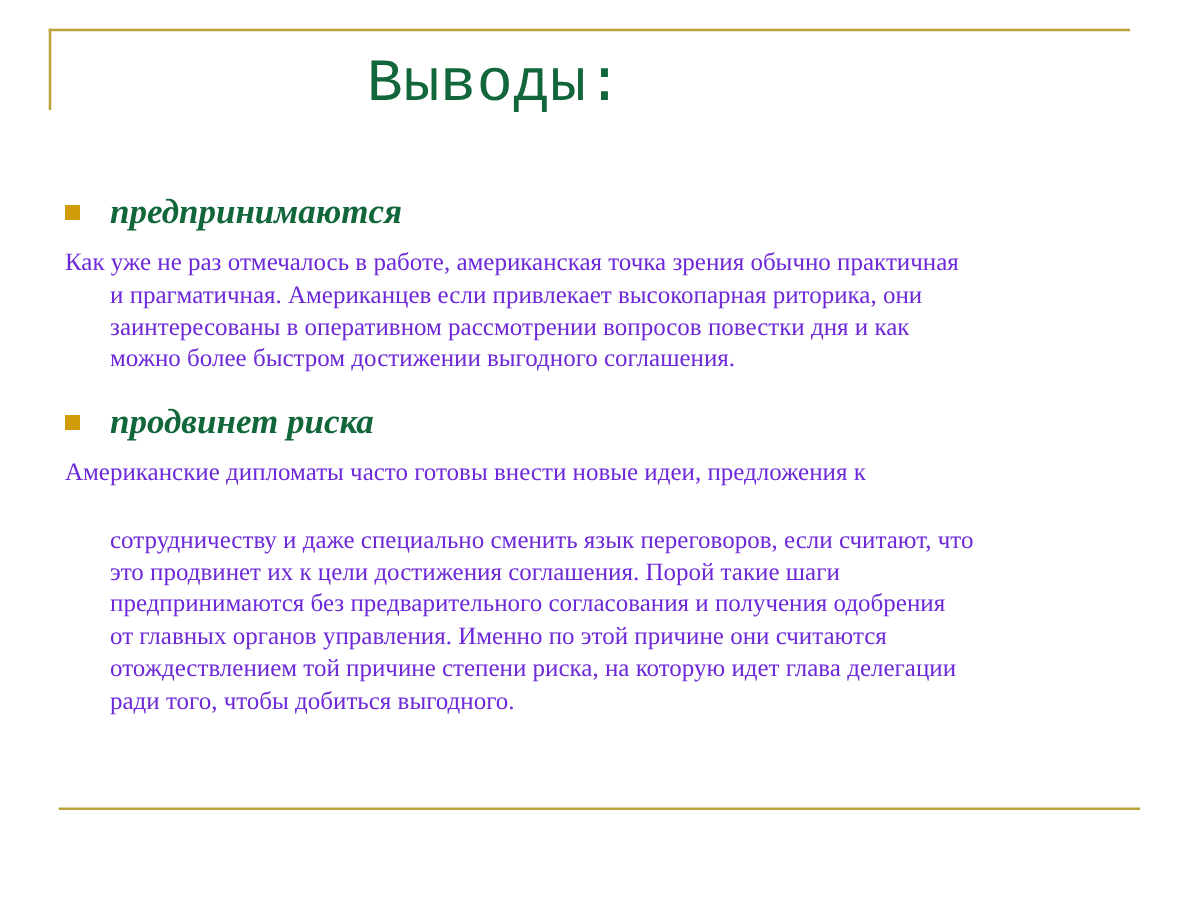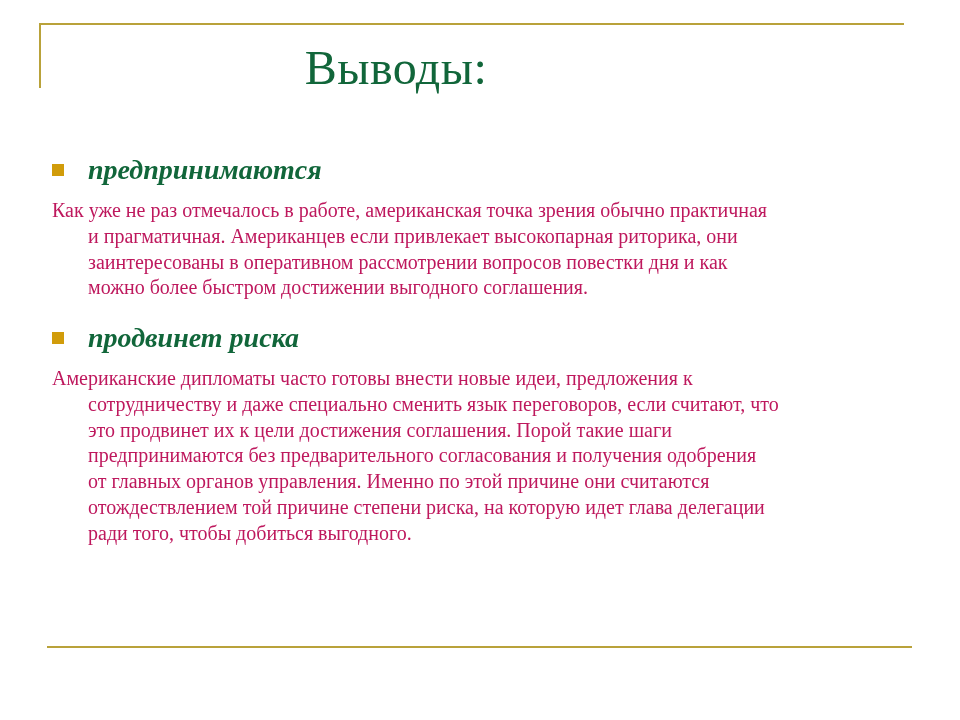--- a/index.html
+++ b/index.html
@@ -41,20 +41,21 @@
     .title {
       position: absolute;
       left: 0;
       top: 36px;
       width: 792px;
       text-align: center;
       font-size: 48px;
       color: #11663a;
       line-height: 64px;
       letter-spacing: 0.5px;
+      font-family: Liberation Mono, monospace;
     }
     .bullet {
       position: absolute;
       left: 52px;
       display: flex;
       align-items: center;
     }
     .bullet .square {
       width: 12px;
       height: 12px;
@@ -67,21 +68,21 @@
       font-weight: bold;
       color: #11663a;
       line-height: 32px;
     }
     .para {
       position: absolute;
       left: 52px;
       width: 850px;
       font-size: 20px;
       line-height: 25.8px;
-      color: #be185d;
+      color: #6d28d9;
       padding-left: 36px;
       text-indent: -36px;
       box-sizing: border-box;
     }
     .para .line {
       display: block;
       white-space: nowrap;
     }
   </style>
 </head>
@@ -105,19 +106,19 @@
   <span class="line" style="text-indent:0;">можно более быстром достижении выгодного соглашения.</span>
 </div>
 
 <div class="bullet" style="top:322px;">
   <span class="square"></span>
   <span class="heading">продвинет риска</span>
 </div>
 
 <div class="para" style="top:366px;">
   <span class="line">Американские дипломаты часто готовы внести новые идеи, предложения к</span>
-  <span class="line" style="text-indent:0;">сотрудничеству и даже специально сменить язык переговоров, если считают, что</span>
+  <span class="line" style="text-indent:0;margin-top:28px;">сотрудничеству и даже специально сменить язык переговоров, если считают, что</span>
   <span class="line" style="text-indent:0;">это продвинет их к цели достижения соглашения. Порой такие шаги</span>
   <span class="line" style="text-indent:0;">предпринимаются без предварительного согласования и получения одобрения</span>
   <span class="line" style="text-indent:0;">от главных органов управления. Именно по этой причине они считаются</span>
   <span class="line" style="text-indent:0;">отождествлением той причине степени риска, на которую идет глава делегации</span>
   <span class="line" style="text-indent:0;">ради того, чтобы добиться выгодного.</span>
 </div>
 
 </body></html>

